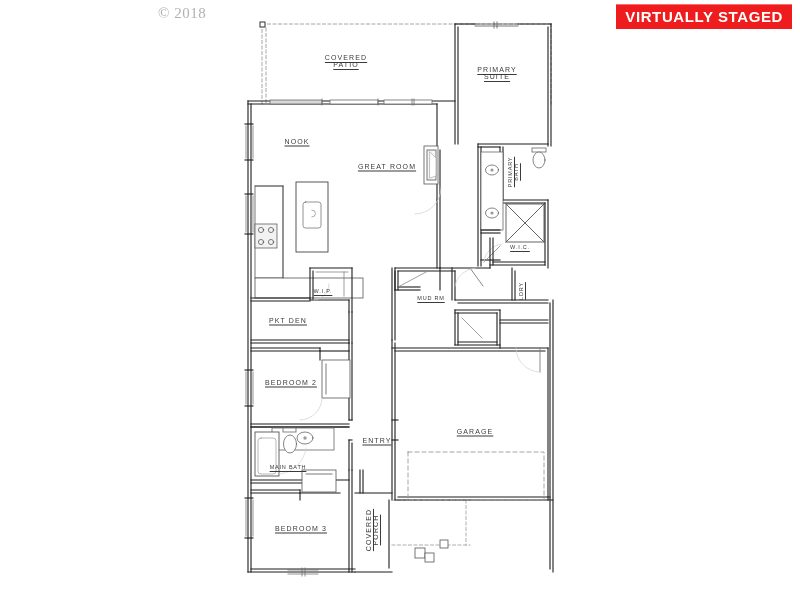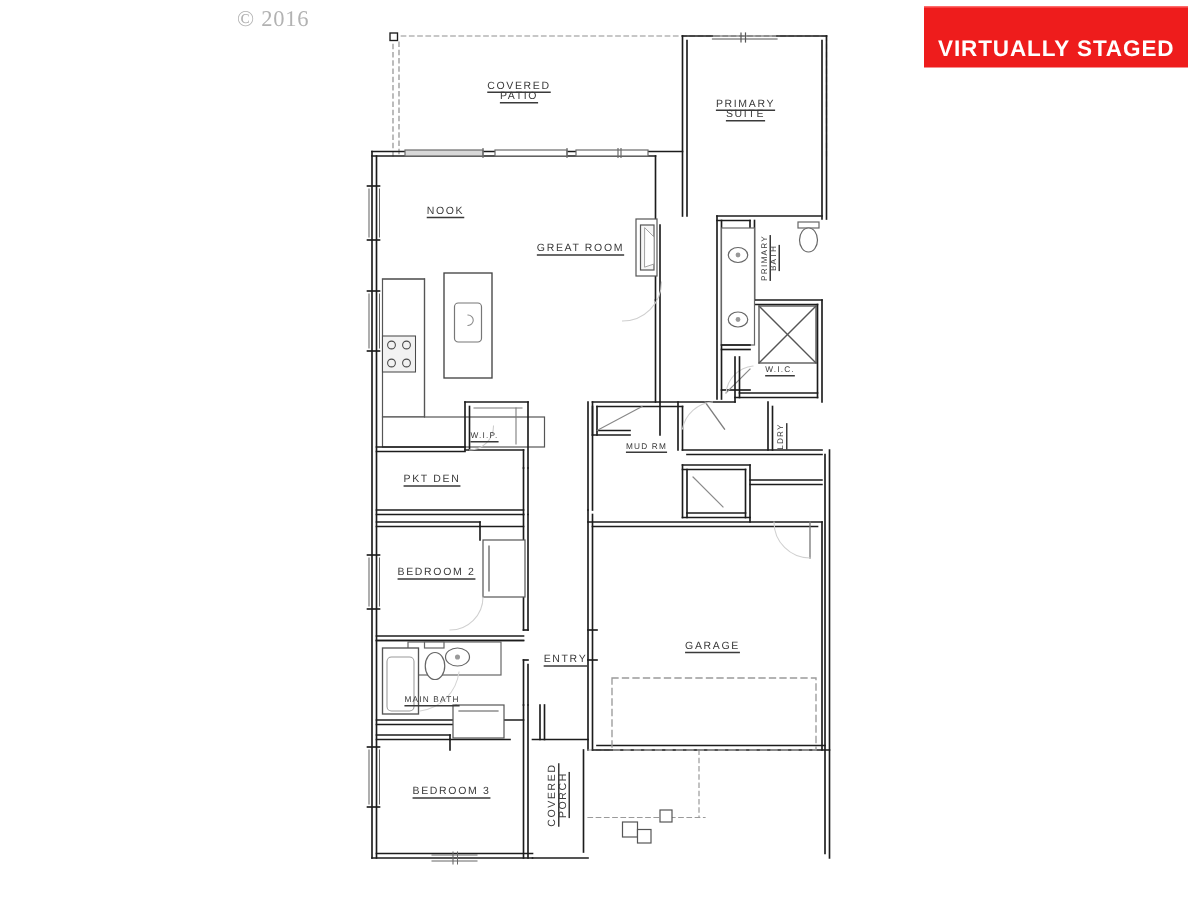--- a/index.html
+++ b/index.html
@@ -15,21 +15,21 @@
 
   
   .banner{
     position:absolute;
     right:8px;top:4px;
     background:#ee1c1c;
     color:#ffffff;
     font-weight:bold;
     font-size:15px;
     letter-spacing:0.6px;
-    padding:20px 9px 5px 9px;
+    padding:4px 9px 5px 9px;
     line-height:1;
     font-family:"Liberation Sans", sans-serif;
     border-top:1px solid #ff6a6a;
     white-space:nowrap;
   }
   .copyright{
     position:absolute;
     left:158px;top:5px;
     color:#b2b2b2;
     font-size:15px;
@@ -402,16 +402,16 @@
   <div class="rlabel" style="left:288px;top:320px;">PKT DEN</div>
   <div class="rlabel" style="left:291px;top:382px;">BEDROOM 2</div>
   <div class="rlabel" style="left:377px;top:440px;">ENTRY</div>
   <div class="rlabel" style="left:475px;top:431px;">GARAGE</div>
   <div class="rlabel small" style="left:288px;top:467px;">MAIN BATH</div>
   <div class="rlabel" style="left:301px;top:528px;">BEDROOM 3</div>
   <div class="rlabel vert" style="left:372px;top:530px;">
     <span>COVERED</span><br><span>PORCH</span>
   </div>
 
-  <div class="copyright">© 2016</div>
+  <div class="copyright">© 2018</div>
   <div class="banner">VIRTUALLY STAGED</div>
 
 </div>
 
 </body></html>

